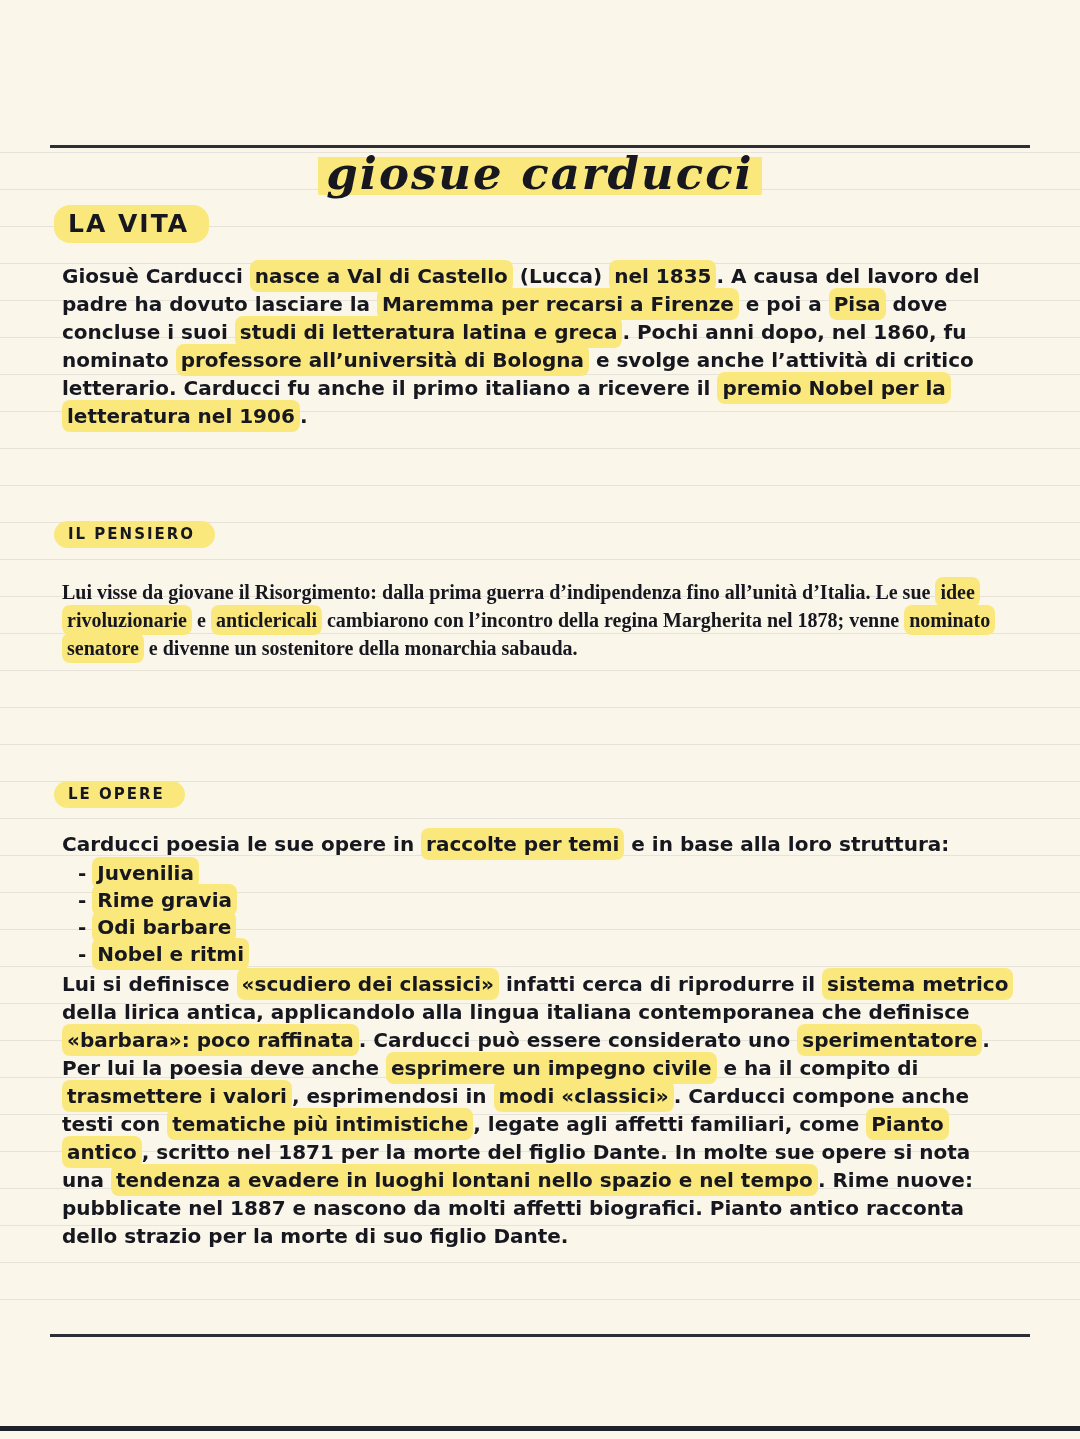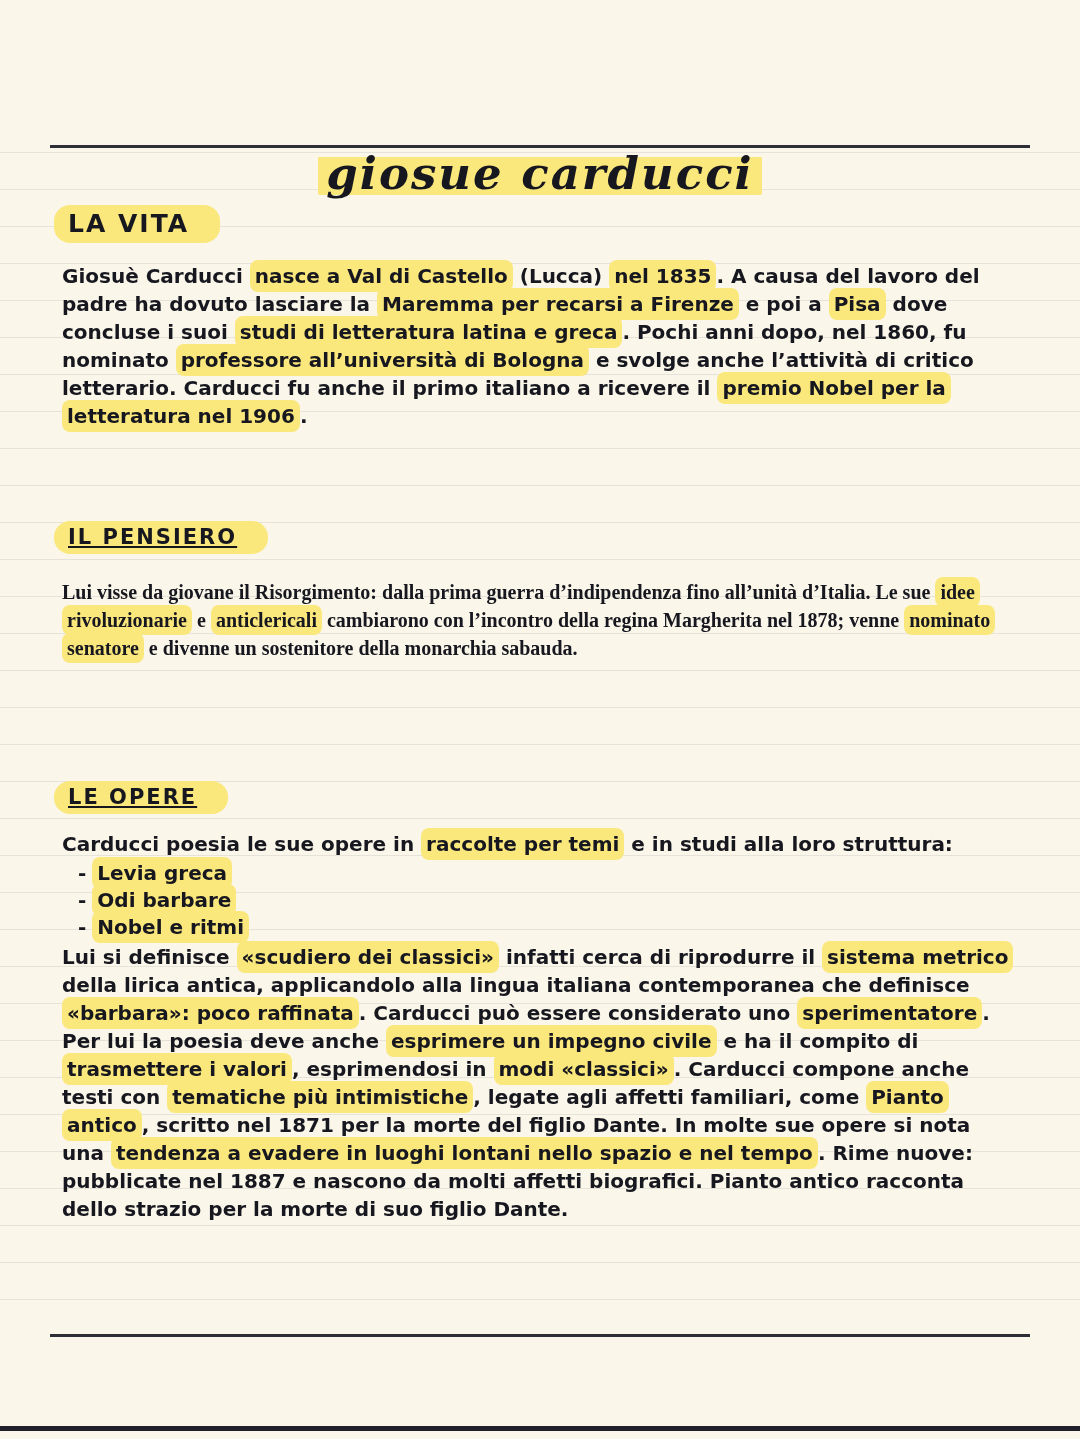--- a/index.html
+++ b/index.html
@@ -23,24 +23,24 @@
   .title-row { position:absolute; top:146px; left:0; width:100%; text-align:center; }
   .page-title {
     display:inline-block; font-family:"DejaVu Serif","Liberation Serif",serif;
     font-style:italic; font-weight:bold; font-size:45px; line-height:56px;
     background:linear-gradient(transparent 20%, var(--hl) 20% 88%, transparent 88%);
     padding:0 8px; border-radius:10px; letter-spacing:2px;
   }
   .heading {
     position:absolute; left:54px; display:inline-block;
     font-weight:bold; letter-spacing:2px;
-    background:var(--hl); border-radius:16px; padding:4px 31px 5px 14px;
+    background:var(--hl); border-radius:16px; padding:4px 20px 5px 14px;
   }
   .heading-lg { font-size:25px; }
-  .heading-sm { font-size:21px;text-decoration:underline; }
+  .heading-sm { font-size:15px; }
   #h-la-vita { top:205px; }
   #h-il-pensiero { top:521px; }
   #h-le-opere { top:781px; }
   .body-text {
     position:absolute; left:62px; width:952px;
     font-size:20px; font-weight:bold; line-height:28px;
   }
   #p-la-vita { top:262px; }
   #p-il-pensiero { top:578px;font-family:Liberation Serif, serif; }
   #b-le-opere { top:830px; }
@@ -68,20 +68,21 @@
 
 <div class="body-text" id="p-la-vita"><span>Giosuè Carducci </span><span class="hl">nasce a Val di Castello</span><span> (Lucca) </span><span class="hl">nel 1835</span><span>. A causa del lavoro del padre ha dovuto lasciare la </span><span class="hl">Maremma per recarsi a Firenze</span><span> e poi a </span><span class="hl">Pisa</span><span> dove concluse i suoi </span><span class="hl">studi di letteratura latina e greca</span><span>. Pochi anni dopo, nel 1860, fu nominato </span><span class="hl">professore all’università di Bologna</span><span> e svolge anche l’attività di critico letterario. Carducci fu anche il primo italiano a ricevere il </span><span class="hl">premio Nobel per la letteratura nel 1906</span><span>.</span></div>
 
 <div class="heading heading-sm" id="h-il-pensiero">IL PENSIERO</div>
 
 <div class="body-text" id="p-il-pensiero"><span>Lui visse da giovane il Risorgimento: dalla prima guerra d’indipendenza fino all’unità d’Italia. Le sue </span><span class="hl">idee rivoluzionarie</span><span> e </span><span class="hl">anticlericali</span><span> cambiarono con l’incontro della regina Margherita nel 1878; venne </span><span class="hl">nominato senatore</span><span> e divenne un sostenitore della monarchia sabauda.</span></div>
 
 <div class="heading heading-sm" id="h-le-opere">LE OPERE</div>
 
 <div class="body-text" id="b-le-opere">
-  <div><span>Carducci poesia le sue opere in </span><span class="hl">raccolte per temi</span><span> e in studi alla loro struttura:</span></div>
+  <div><span>Carducci poesia le sue opere in </span><span class="hl">raccolte per temi</span><span> e in base alla loro struttura:</span></div>
   <div class="works-list">
-      <div class="list-item"><span class="dash">-</span><span class="hl">Levia greca</span></div>
+      <div class="list-item"><span class="dash">-</span><span class="hl">Juvenilia</span></div>
+      <div class="list-item"><span class="dash">-</span><span class="hl">Rime gravia</span></div>
       <div class="list-item"><span class="dash">-</span><span class="hl">Odi barbare</span></div>
       <div class="list-item"><span class="dash">-</span><span class="hl">Nobel e ritmi</span></div>
     </div>
   <div><span>Lui si definisce </span><span class="hl">«scudiero dei classici»</span><span> infatti cerca di riprodurre il </span><span class="hl">sistema metrico</span><span> della lirica antica, applicandolo alla lingua italiana contemporanea che definisce </span><span class="hl">«barbara»: poco raffinata</span><span>. Carducci può essere considerato uno </span><span class="hl">sperimentatore</span><span>. Per lui la poesia deve anche </span><span class="hl">esprimere un impegno civile</span><span> e ha il compito di </span><span class="hl">trasmettere i valori</span><span>, esprimendosi in </span><span class="hl">modi «classici»</span><span>. Carducci compone anche testi con </span><span class="hl">tematiche più intimistiche</span><span>, legate agli affetti familiari, come </span><span class="hl">Pianto antico</span><span>, scritto nel 1871 per la morte del figlio Dante. In molte sue opere si nota una </span><span class="hl">tendenza a evadere in luoghi lontani nello spazio e nel tempo</span><span>. Rime nuove: pubblicate nel 1887 e nascono da molti affetti biografici. Pianto antico racconta dello strazio per la morte di suo figlio Dante.</span></div>
 </div>
 
 </body></html>

